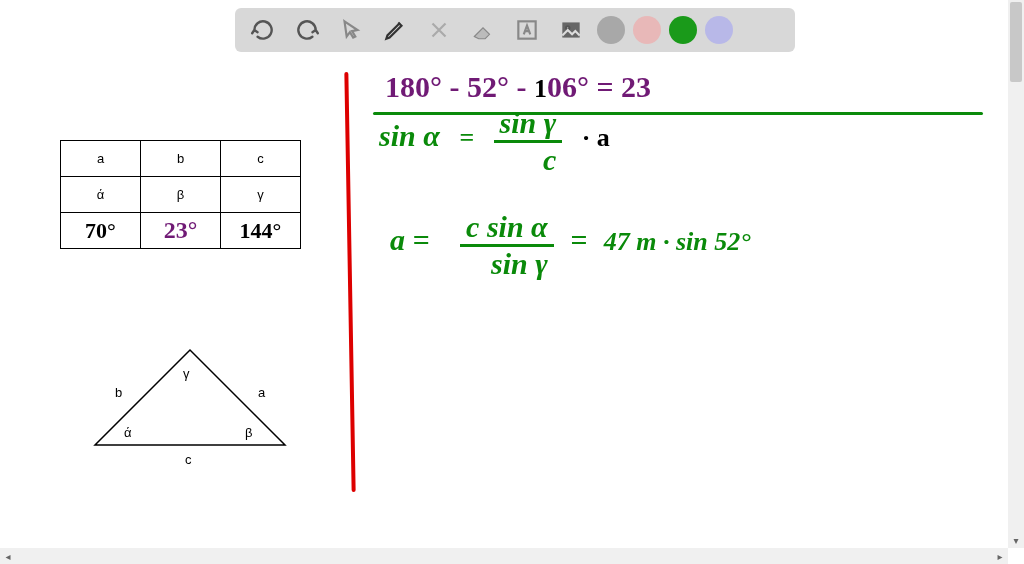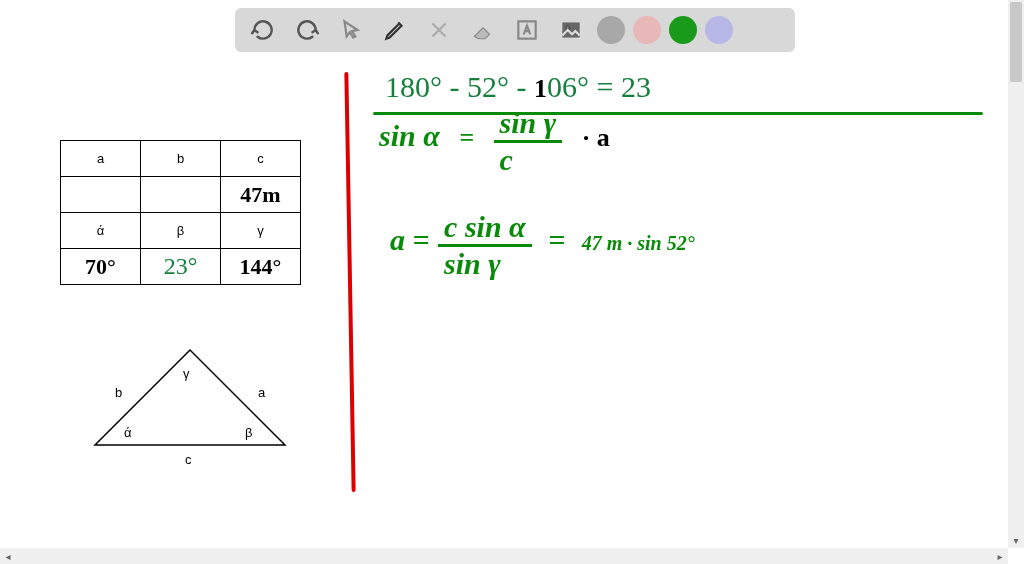--- a/index.html
+++ b/index.html
@@ -84,21 +84,21 @@
 .data-table td {
   border: 1.5px solid #000;
   width: 80px;
   height: 36px;
   text-align: center;
   font-size: 14px;
   vertical-align: middle;
 }
 .data-table .angle-row td { font-size: 13px; }
 .hand-black { font-family: 'Comic Sans MS', cursive; font-size: 26px; color: #000; font-weight: bold; }
-.hand-red { font-family: 'Comic Sans MS', cursive; font-size: 30px; color: #15803d; font-weight: normal; }
+.hand-red { font-family: 'Comic Sans MS', cursive; font-size: 30px; color: #701a75; font-weight: bold; }
 .hand-green { font-family: 'Comic Sans MS', cursive; font-size: 30px; color: #0a8a0a; font-weight: bold; font-style: italic; }
 .triangle-wrap {
   position: absolute;
   top: 330px;
   left: 80px;
   width: 220px;
   height: 140px;
 }
 .tri-label {
   position: absolute;
@@ -121,21 +121,21 @@
   background: #d00;
   border-radius: 2px;
   transform: rotate(-1deg);
 }
 .eq-row {
   position: absolute;
   white-space: nowrap;
 }
 .frac {
   display: inline-block;
-  text-align: left;
+  text-align: right;
   vertical-align: middle;
   position: relative;
 }
 .frac .num { display: block; border-bottom: 3px solid #0a8a0a; padding: 0 6px; }
 .frac .den { display: block; padding: 0 6px; }
 .green-underline {
   position: absolute;
   height: 3px;
   background: #0a8a0a;
   border-radius: 2px;
@@ -193,25 +193,20 @@
   <div class="color-dot" style="background:#1a9a1a"></div>
   <div class="color-dot" style="background:#b8b8e8"></div>
 </div>
 
 <table class="data-table">
   <tbody>
       <tr class="angle-row">
     <td>a</td>
     <td>b</td>
     <td>c</td>
-  </tr>
-  <tr>
-    <td></td>
-    <td></td>
-    <td><span class="hand-black" style="font-size:22px">47m</span></td>
   </tr>
   <tr class="angle-row">
     <td>ά</td>
     <td>β</td>
     <td>γ</td>
   </tr>
   <tr>
     <td><span class="hand-black" style="font-size:22px">70°</span></td>
     <td><span class="hand-red" style="font-size:24px">23°</span></td>
     <td><span class="hand-black" style="font-size:22px">144°</span></td>
@@ -245,26 +240,26 @@
     <span class="hand-green" style="margin:0 15px; font-size:26px">=</span>
     <span class="frac">
       <span class="num hand-green">sin γ</span>
       <span class="den hand-green">c</span>
     </span>
     <span class="hand-black" style="margin-left:15px; font-size:26px">· a</span>
   </div>
 
   <div class="eq-row" style="top:140px; left:25px">
     <span class="hand-green">a =</span>
-    <span class="frac" style="margin-left:4px">
+    <span class="frac" style="margin-left:26px">
       <span class="num hand-green">c sin α</span>
       <span class="den hand-green">sin γ</span>
     </span>
     <span class="hand-green" style="margin:0 12px">=</span>
-    <span class="hand-green" style="font-size:20px">47 m · sin 52°</span>
+    <span class="hand-green" style="font-size:26px">47 m · sin 52°</span>
   </div>
 </div>
 
 <div class="scrollbar-v">
   <div class="scroll-thumb-v"></div>
   <div class="scroll-arrow" style="bottom:0">▾</div>
 </div>
 <div class="scrollbar-h">
   <div class="scroll-arrow" style="left:0">◂</div>
   <div class="scroll-arrow" style="right:0">▸</div>

